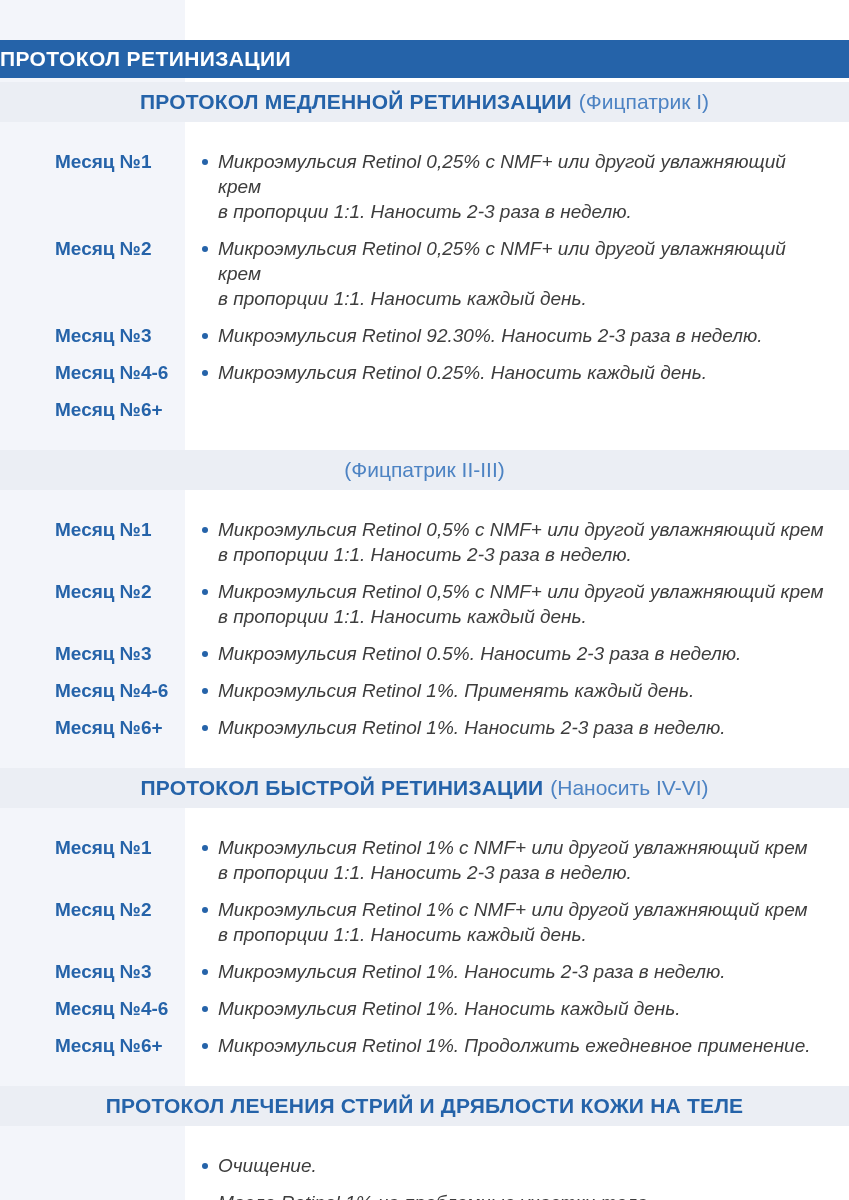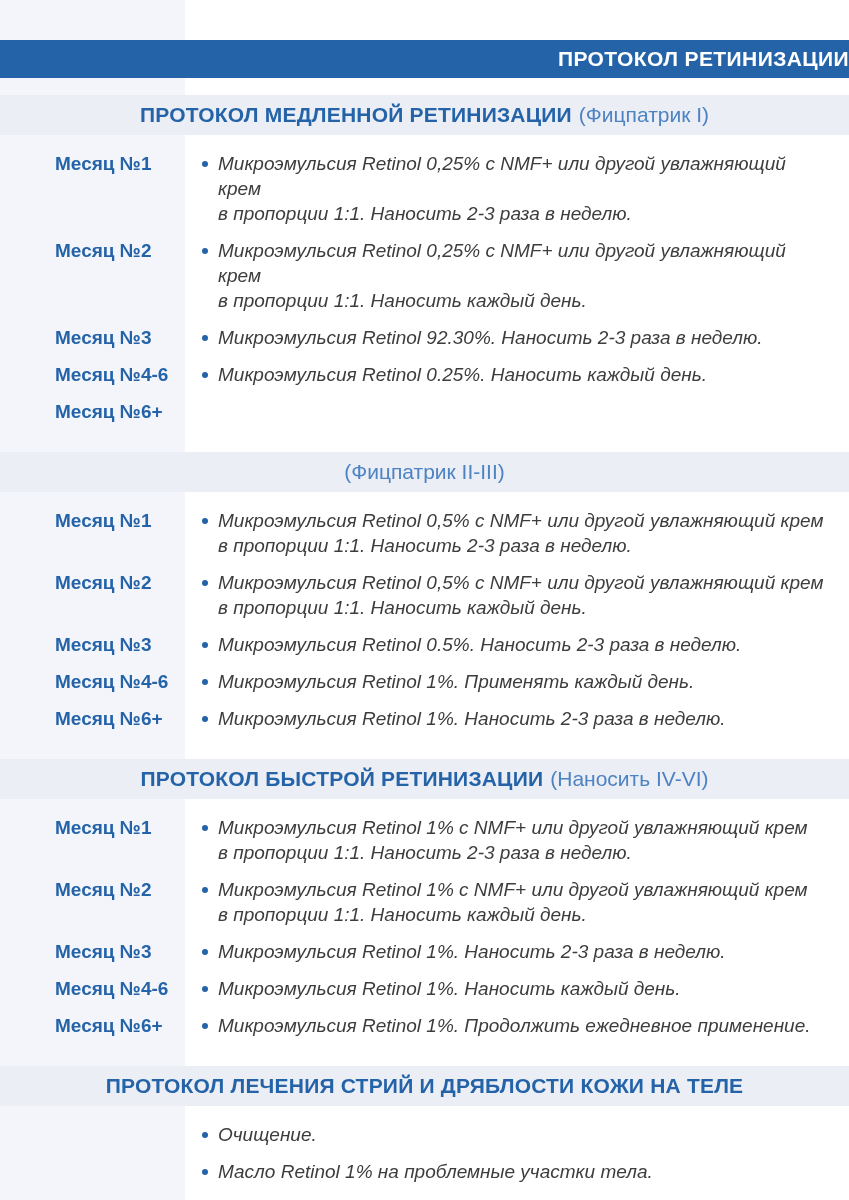--- a/index.html
+++ b/index.html
@@ -33,52 +33,52 @@
   .content {
     position: relative;
     z-index: 1;
   }
   .top-spacer { height: 40px; }
   .title-bar {
     height: 38px;
     background: var(--primary-blue, #2563a9);
     display: flex;
     align-items: center;
-    justify-content: flex-end;
+    justify-content: flex-start;
     margin-bottom: 2px;
   }
   .title-text {
     color: var(--title-text, #fff);
     font-size: 21px;
     font-weight: bold;
     letter-spacing: 0.4px;
   }
   .section-header {
     height: 40px;
     background: var(--header-bar-bg, #ebeef4);
     display: flex;
     align-items: center;
     justify-content: center;
     gap: 7px;
     margin-top: 14px;
   }
-  .section-header.first { margin-top: 17px; }
+  .section-header.first { margin-top: 4px; }
   .section-title {
     color: var(--primary-blue, #2563a9);
     font-size: 21px;
     font-weight: bold;
     letter-spacing: 0.2px;
   }
   .section-subtitle {
     color: var(--light-blue, #4d83c3);
     font-size: 21px;
     font-weight: normal;
   }
   .section-subtitle:empty { display: none; }
-  .section-body { padding: 16px 0 2px; }
+  .section-body { padding: 27px 0 2px; }
   .row {
     display: flex;
     align-items: flex-start;
     margin-bottom: 12px;
   }
   .row-label {
     flex: 0 0 185px;
     width: 185px;
     padding-left: 55px;
     color: var(--primary-blue, #2563a9);

